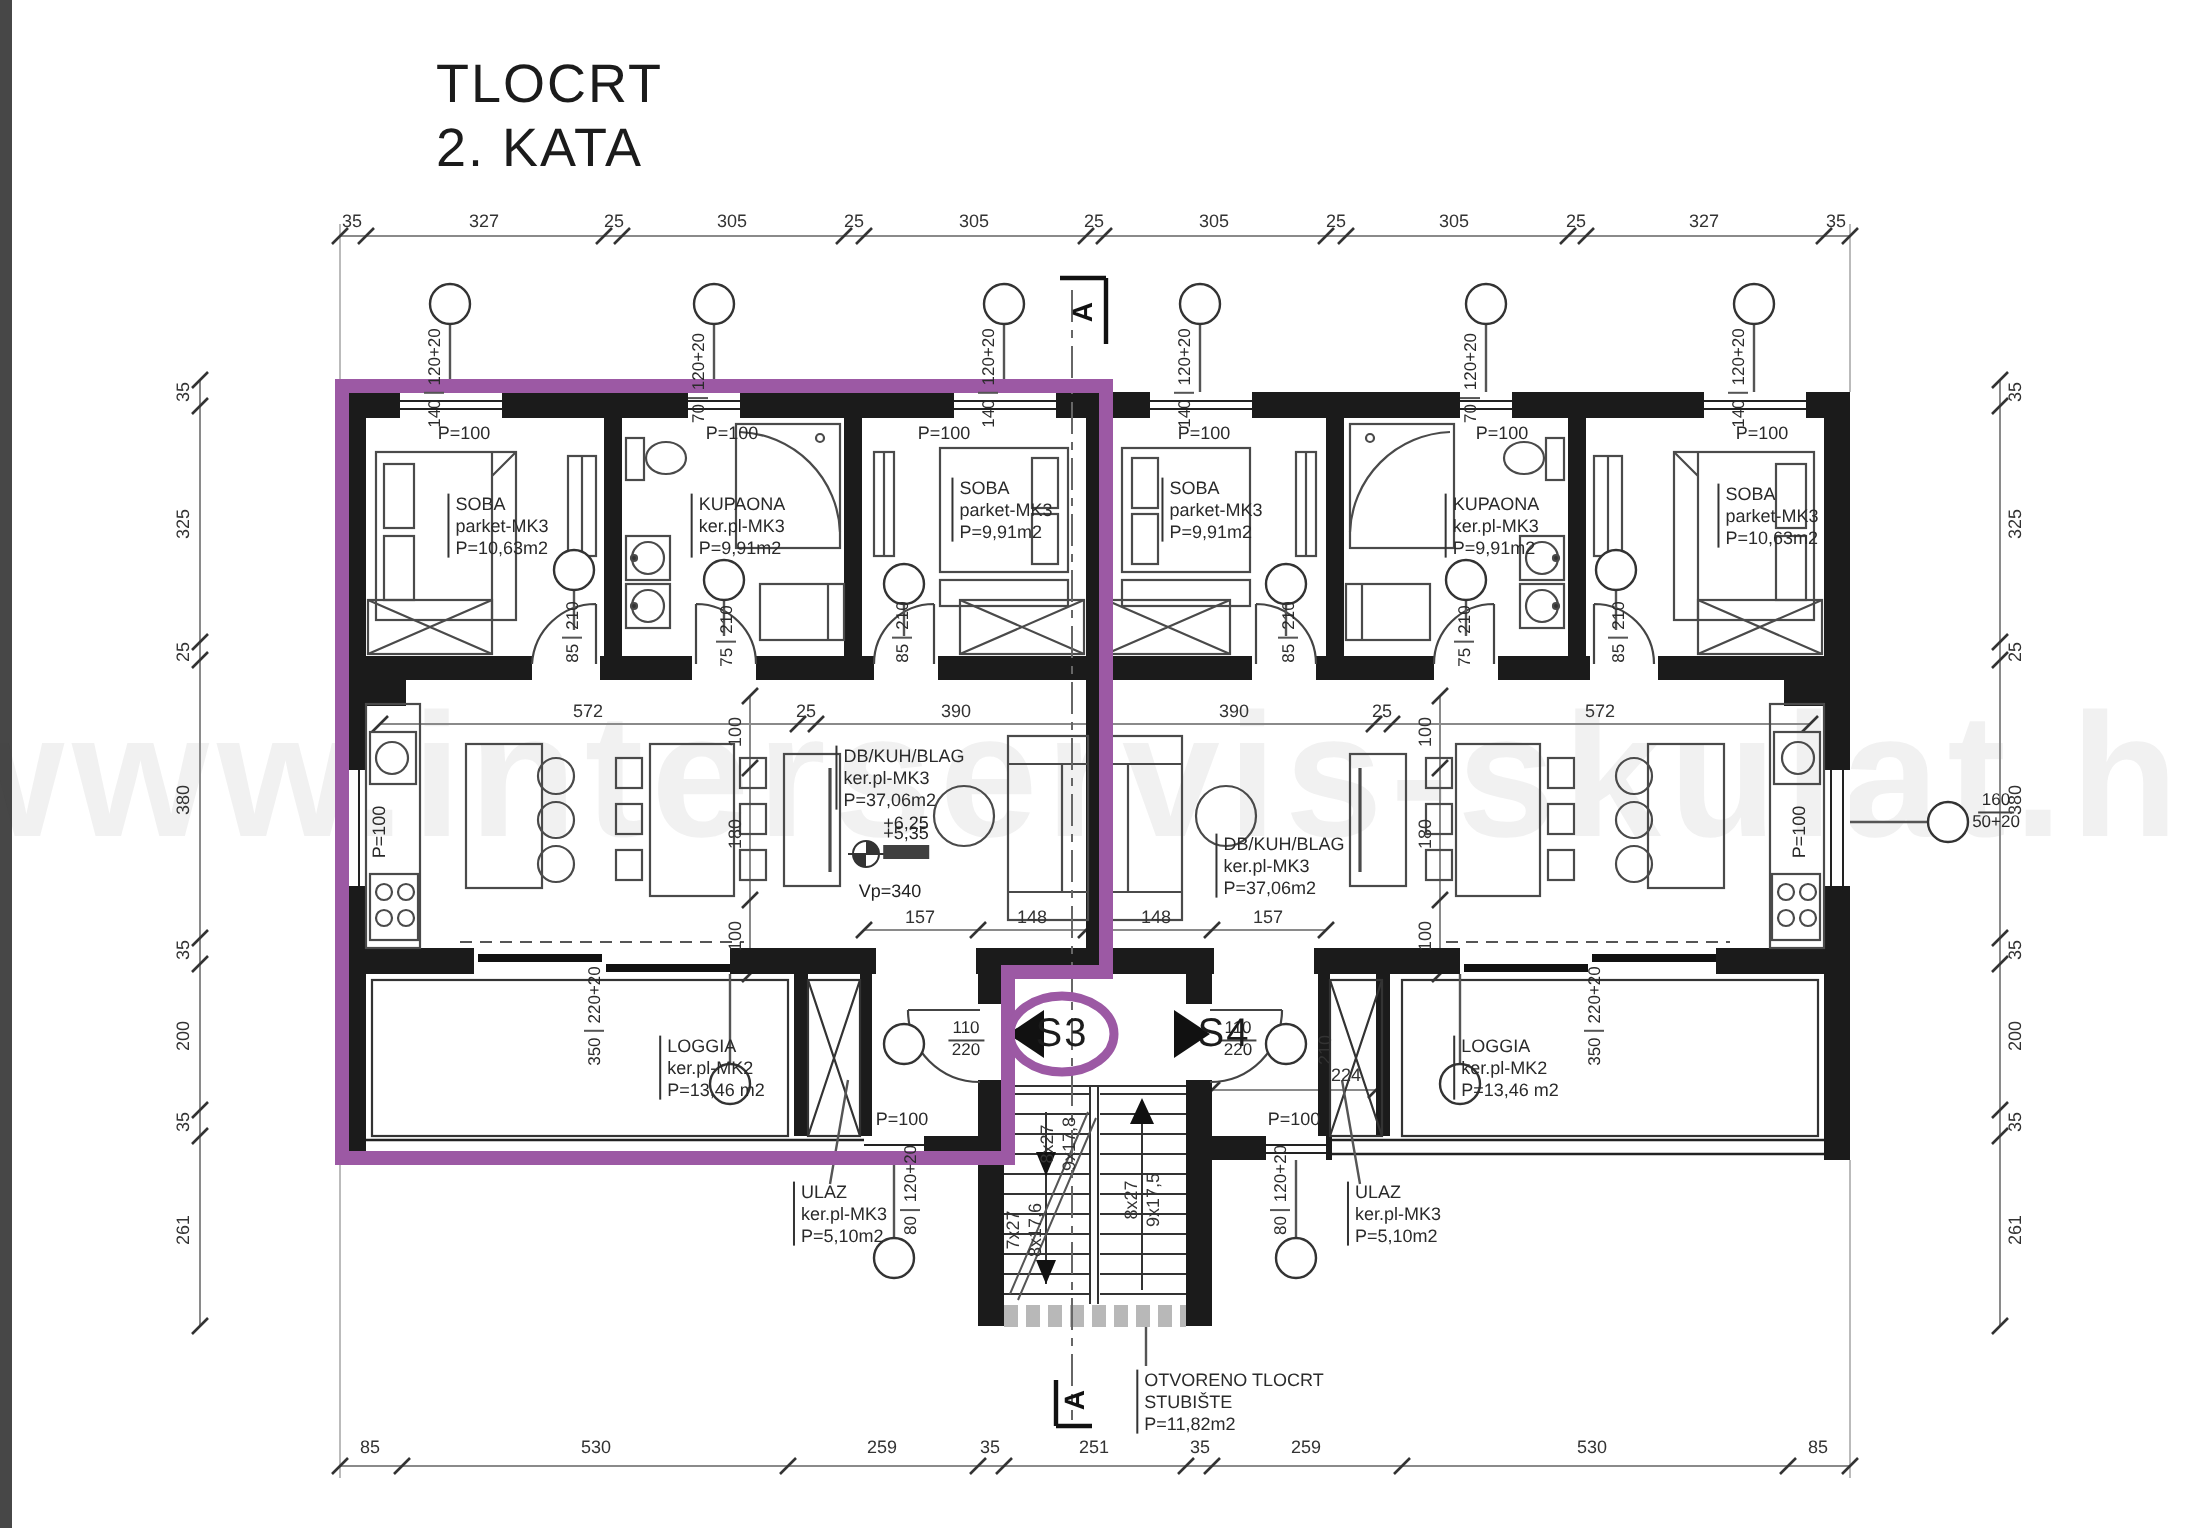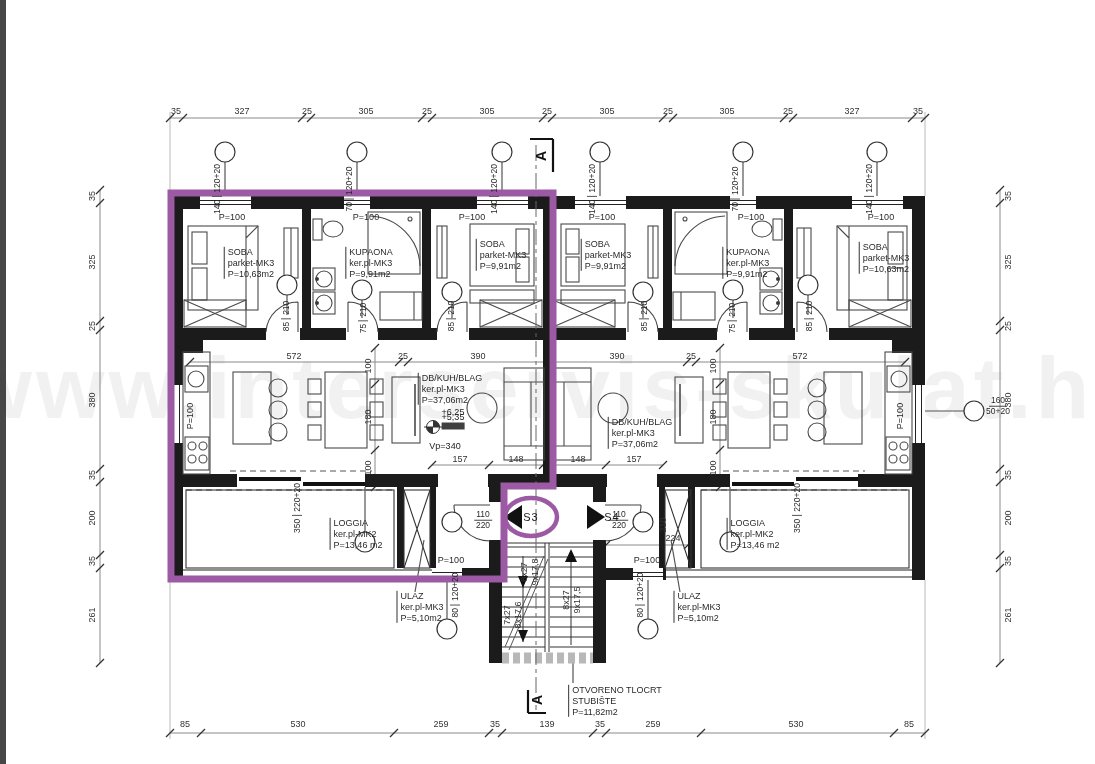--- a/index.html
+++ b/index.html
@@ -16,32 +16,36 @@
      font-size:9px;color:#2a2a2a;line-height:1;}
   .r{transform:translate(-50%,-50%) rotate(-90deg);}
   .dim{font-size:9px;color:#333;}
   .winlab{display:flex;align-items:center;gap:3px;font-size:8.5px;}
   .winlab .sep{width:1px;height:10px;background:#555;}
   .winlab i,.frac i,.roomlbl i{font-style:normal;}
   .frac{display:flex;flex-direction:column;align-items:center;font-size:8.5px;line-height:1.15;}
   .frac .ftop{border-bottom:1px solid #444;padding:0 2px;}
   .roomlbl{display:flex;flex-direction:column;align-items:flex-start;text-align:left;
            border-left:1px solid #333;padding-left:3px;font-size:9px;line-height:1.2;}
-  .big{font-size:11px;letter-spacing:1px;color:#1b1b1b;}
+  .big{font-size:20px;letter-spacing:1px;color:#1b1b1b;}
   .seclbl{font-size:14px;font-weight:bold;color:#111;}
   .underl{border-bottom:7px solid #404040;padding-bottom:1px;text-align:right;}
   .lvl{font-size:9px;color:#222;}
 </style>
 </head>
 <body>
 
 <div id="canvas">
   <div id="page-edge"></div>
   <div id="watermark">www.interservis-skulat.hr</div>
 
+  <div class="title">
+    <div>TLOCRT</div>
+    <div>2. KATA</div>
+  </div>
 
   <svg width="1095" height="764" viewBox="0 0 1095 764">
 
     <g stroke="#8a8a8a" stroke-width="1" fill="none">
       <path d="M170 118H925M170 733H925M100 190V663M1000 190V663M190 362H905M432 465H663M375 348V487M720 348V487M606 545H688"></path>
       <path d="M170 112V196M925 112V196M170 580V739M925 580V739" stroke="#bbb"></path>
     </g>
     <g stroke="#333" stroke-width="1.3" fill="none">
       <path d="M166 122l8-8M179 122l8-8M298 122l8-8M307 122l8-8M418 122l8-8M428 122l8-8M539 122l8-8M548 122l8-8M659 122l8-8M669 122l8-8M780 122l8-8M789 122l8-8M908 122l8-8M921 122l8-8"></path>
       <path d="M166 737l8-8M197 737l8-8M390 737l8-8M485 737l8-8M498 737l8-8M589 737l8-8M602 737l8-8M697 737l8-8M890 737l8-8M921 737l8-8"></path>
@@ -332,21 +336,21 @@
   <span class="c dim" style="left:668px;top:111px">25</span>
   <span class="c dim" style="left:727px;top:111px">305</span>
   <span class="c dim" style="left:788px;top:111px">25</span>
   <span class="c dim" style="left:852px;top:111px">327</span>
   <span class="c dim" style="left:918px;top:111px">35</span>
 
   <span class="c dim" style="left:185px;top:724px">85</span>
   <span class="c dim" style="left:298px;top:724px">530</span>
   <span class="c dim" style="left:441px;top:724px">259</span>
   <span class="c dim" style="left:495px;top:724px">35</span>
-  <span class="c dim" style="left:547px;top:724px">139</span>
+  <span class="c dim" style="left:547px;top:724px">251</span>
   <span class="c dim" style="left:600px;top:724px">35</span>
   <span class="c dim" style="left:653px;top:724px">259</span>
   <span class="c dim" style="left:796px;top:724px">530</span>
   <span class="c dim" style="left:909px;top:724px">85</span>
 
   <span class="c r dim" style="left:92px;top:196px">35</span>
   <span class="c r dim" style="left:92px;top:262px">325</span>
   <span class="c r dim" style="left:92px;top:326px">25</span>
   <span class="c r dim" style="left:92px;top:400px">380</span>
   <span class="c r dim" style="left:92px;top:475px">35</span>

